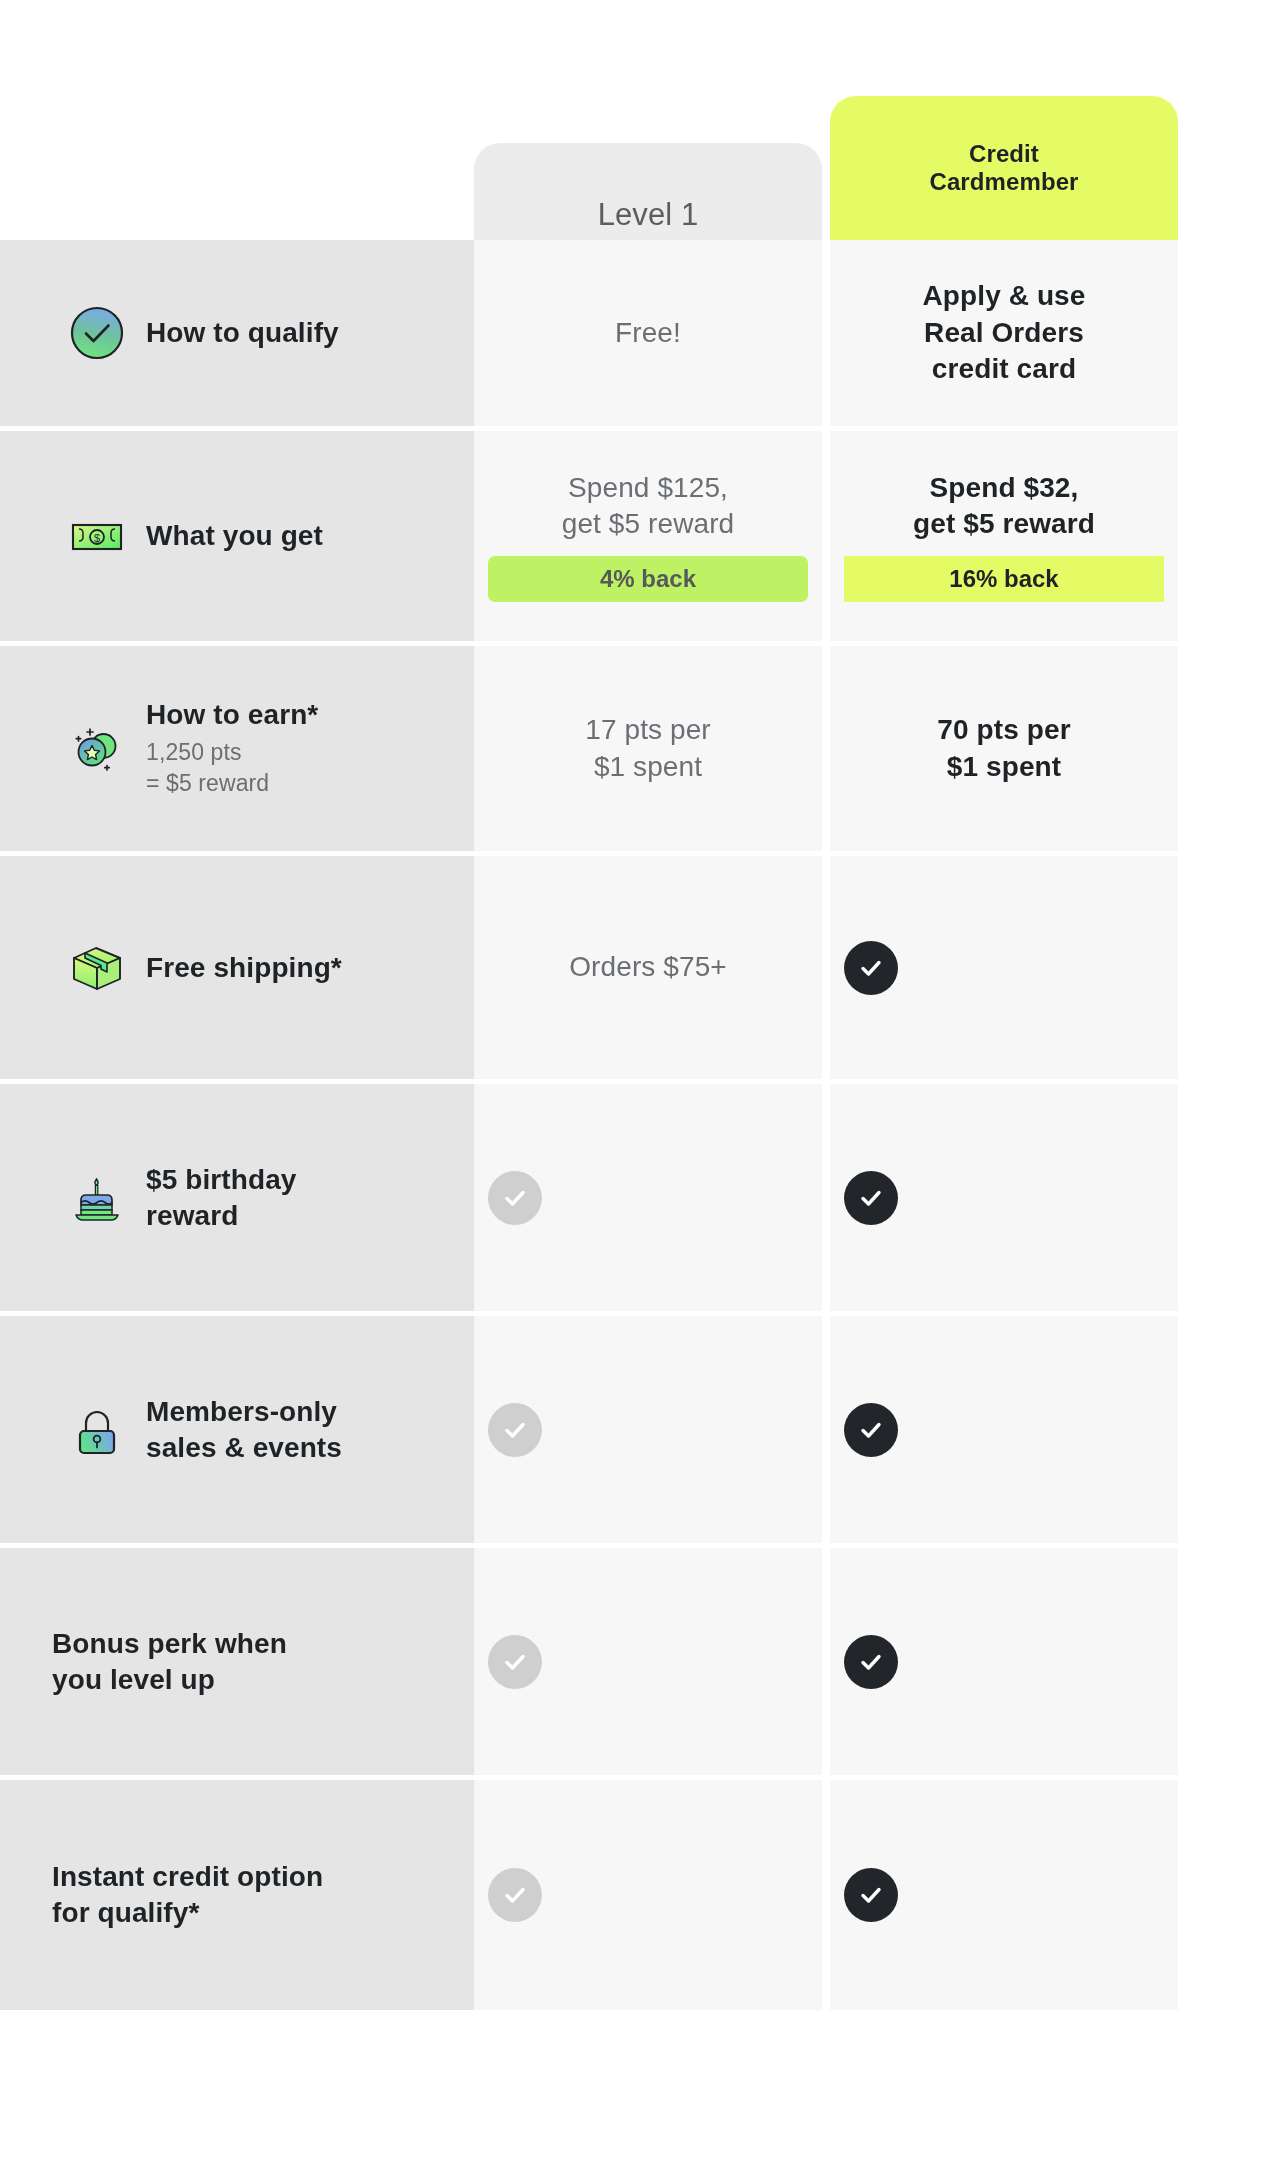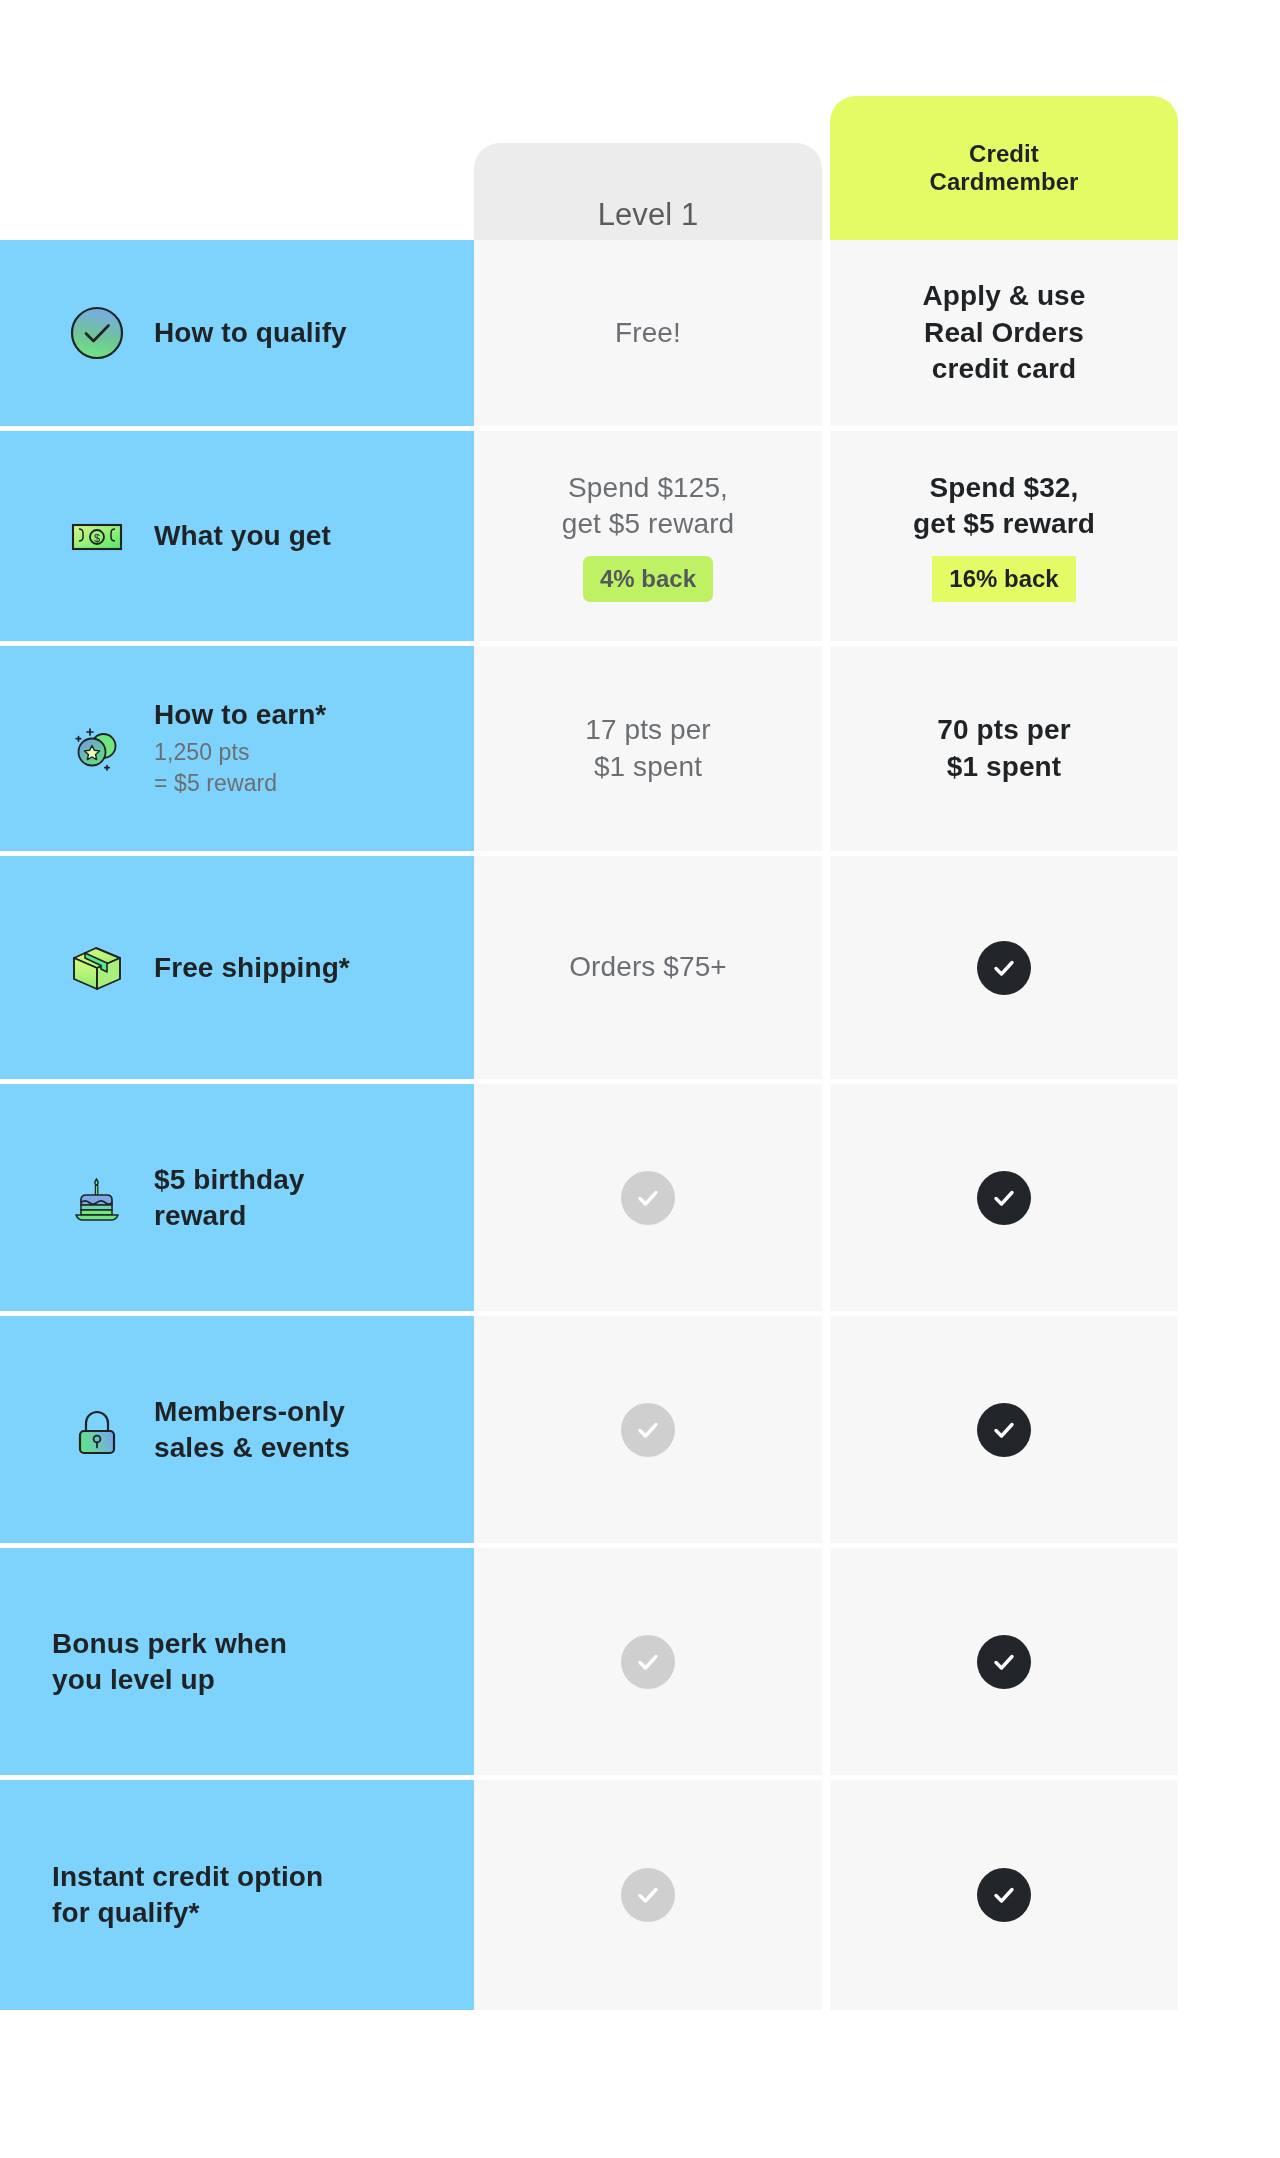--- a/index.html
+++ b/index.html
@@ -64,22 +64,22 @@
   }
   .row + .row { margin-top: 5px; }
 
   .label-cell {
     width: 474px;
     flex: 0 0 474px;
     display: flex;
     align-items: center;
     padding-left: 68px;
     padding-right: 12px;
-    gap: 28px;
-    background: #7dd3fc;
+    gap: 20px;
+    background: #e5e5e5;
   }
   .label-cell.no-icon { padding-left: 52px; }
 
   .label-text-wrap { display: flex; flex-direction: column; }
   .label-title {
     font-size: 28px;
     font-weight: 700;
     color: #1f2326;
     line-height: 1.28;
     letter-spacing: .1px;
@@ -92,21 +92,20 @@
     margin-top: 4px;
     letter-spacing: .1px;
   }
 
   .val-cell {
     width: 348px;
     flex: 0 0 348px;
     background: #f7f7f7;
     display: flex;
     flex-direction: column;
-    align-items: center;
     justify-content: center;
     text-align: center;
     padding: 10px 14px;
   }
   .val-cell.spacer { width: 8px; flex: 0 0 8px; background: #fff; padding: 0; }
 
   .v-text {
     font-size: 28px;
     line-height: 1.3;
     letter-spacing: .1px;

